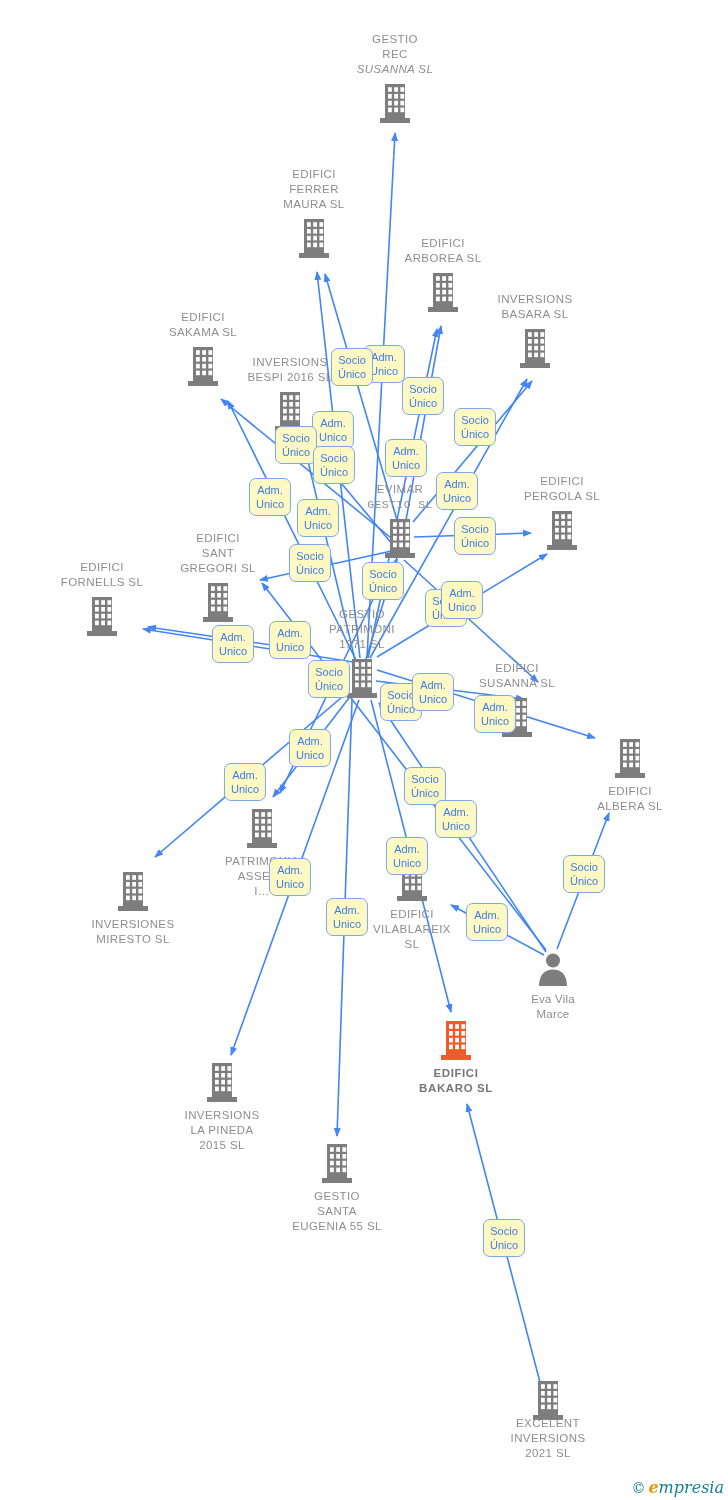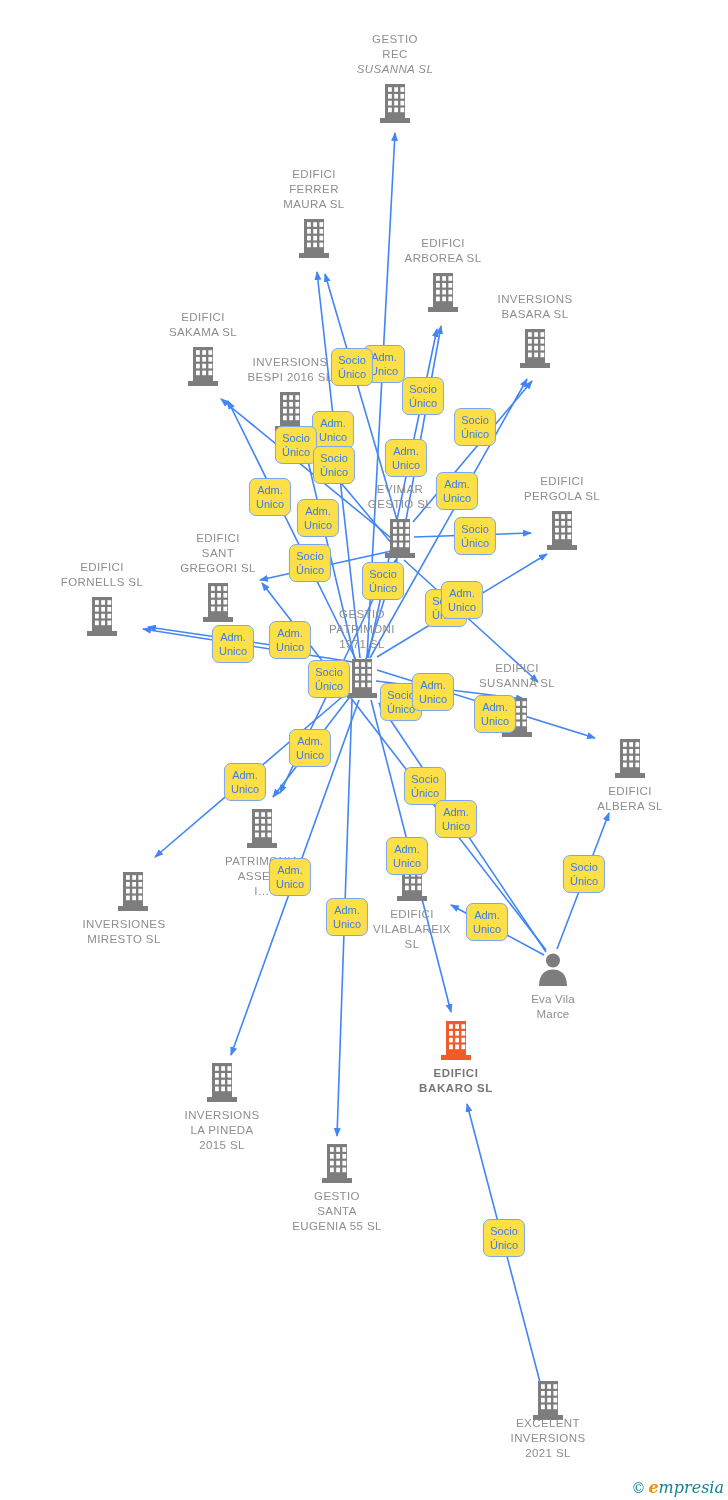--- a/index.html
+++ b/index.html
@@ -6,21 +6,21 @@
   #canvas{position:relative;width:728px;height:1500px;background:#fff;overflow:hidden;
           font-family:"Liberation Sans",sans-serif;}
   #edges{position:absolute;left:0;top:0;z-index:1;}
   .node{position:absolute;z-index:2;}
   .node-icon{position:absolute;}
   .node-label{position:absolute;text-align:center;width:150px;
               font-size:11.5px;line-height:15px;color:#8e8e8e;letter-spacing:.4px;}
   .node-label.hl{color:#767676;font-weight:bold;letter-spacing:.6px;}
   .person-label{color:#8e8e8e;letter-spacing:.2px;}
   .elabel{position:absolute;z-index:3;transform:translate(-50%,-50%);
-          background:#fde047;border:1.5px solid #7ba6f0;border-radius:7px;
+          background:#fef9c3;border:1.5px solid #7ba6f0;border-radius:7px;
           padding:4px 6px;text-align:center;
           font-size:11px;line-height:14px;color:#3d7ce8;white-space:nowrap;}
   .elabel span{display:block;}
   #logo{position:absolute;right:4px;bottom:3px;z-index:4;
         font-family:"DejaVu Serif",serif;font-style:italic;font-size:16px;color:#16818f;}
   #logo .cp{font-style:normal;font-size:14px;margin-right:3px;}
   #logo .e1{color:#f39200;font-weight:bold;}
 </style>
 </head>
 <body>
@@ -214,21 +214,21 @@
             <rect x="16.2" y="10" width="3.8" height="4.6" fill="#fff"></rect>
             <rect x="16.2" y="16.8" width="3.8" height="4.6" fill="#fff"></rect>
             <rect x="16.2" y="23.6" width="3.8" height="4.6" fill="#fff"></rect>
             <rect x="22.4" y="3.2" width="3.8" height="4.6" fill="#fff"></rect>
             <rect x="22.4" y="10" width="3.8" height="4.6" fill="#fff"></rect>
             <rect x="22.4" y="16.8" width="3.8" height="4.6" fill="#fff"></rect>
             <rect x="22.4" y="23.6" width="3.8" height="4.6" fill="#fff"></rect>
           </svg></div>
         <div class="node-label" style="left: 325px; top: 481.5px;">
           <span style="display: block;">EVIMAR</span>
-          <span style="display: block;">GESTIO SL</span>
+          <span style="display: block; font-family: Liberation Mono, monospace;">GESTIO SL</span>
         </div>
       </div>
       <div class="node">
         <div class="node-icon" style="left: 545px; top: 510.5px;"><svg width="34" height="39" viewBox="0 0 34 39">
             <rect x="2" y="34" width="30" height="5" fill="#7d7d7d"></rect>
             <rect x="7" y="0" width="20" height="35" fill="#7d7d7d"></rect>
             <rect x="10" y="3.2" width="3.8" height="4.6" fill="#fff"></rect>
             <rect x="10" y="10" width="3.8" height="4.6" fill="#fff"></rect>
             <rect x="10" y="16.8" width="3.8" height="4.6" fill="#fff"></rect>
             <rect x="10" y="23.6" width="3.8" height="4.6" fill="#fff"></rect>
@@ -391,21 +391,21 @@
             <rect x="10" y="23.6" width="3.8" height="4.6" fill="#fff"></rect>
             <rect x="16.2" y="3.2" width="3.8" height="4.6" fill="#fff"></rect>
             <rect x="16.2" y="10" width="3.8" height="4.6" fill="#fff"></rect>
             <rect x="16.2" y="16.8" width="3.8" height="4.6" fill="#fff"></rect>
             <rect x="16.2" y="23.6" width="3.8" height="4.6" fill="#fff"></rect>
             <rect x="22.4" y="3.2" width="3.8" height="4.6" fill="#fff"></rect>
             <rect x="22.4" y="10" width="3.8" height="4.6" fill="#fff"></rect>
             <rect x="22.4" y="16.8" width="3.8" height="4.6" fill="#fff"></rect>
             <rect x="22.4" y="23.6" width="3.8" height="4.6" fill="#fff"></rect>
           </svg></div>
-        <div class="node-label" style="left: 49px; top: 916.5px;">
+        <div class="node-label" style="left: 58px; top: 916.5px;">
           <span style="display: block;">INVERSIONES</span>
           <span style="display: block;">MIRESTO  SL</span>
         </div>
       </div>
       <div class="node">
         <div class="node-icon" style="left: 395px; top: 861.5px;"><svg width="34" height="39" viewBox="0 0 34 39">
             <rect x="2" y="34" width="30" height="5" fill="#7d7d7d"></rect>
             <rect x="7" y="0" width="20" height="35" fill="#7d7d7d"></rect>
             <rect x="10" y="3.2" width="3.8" height="4.6" fill="#fff"></rect>
             <rect x="10" y="10" width="3.8" height="4.6" fill="#fff"></rect>

